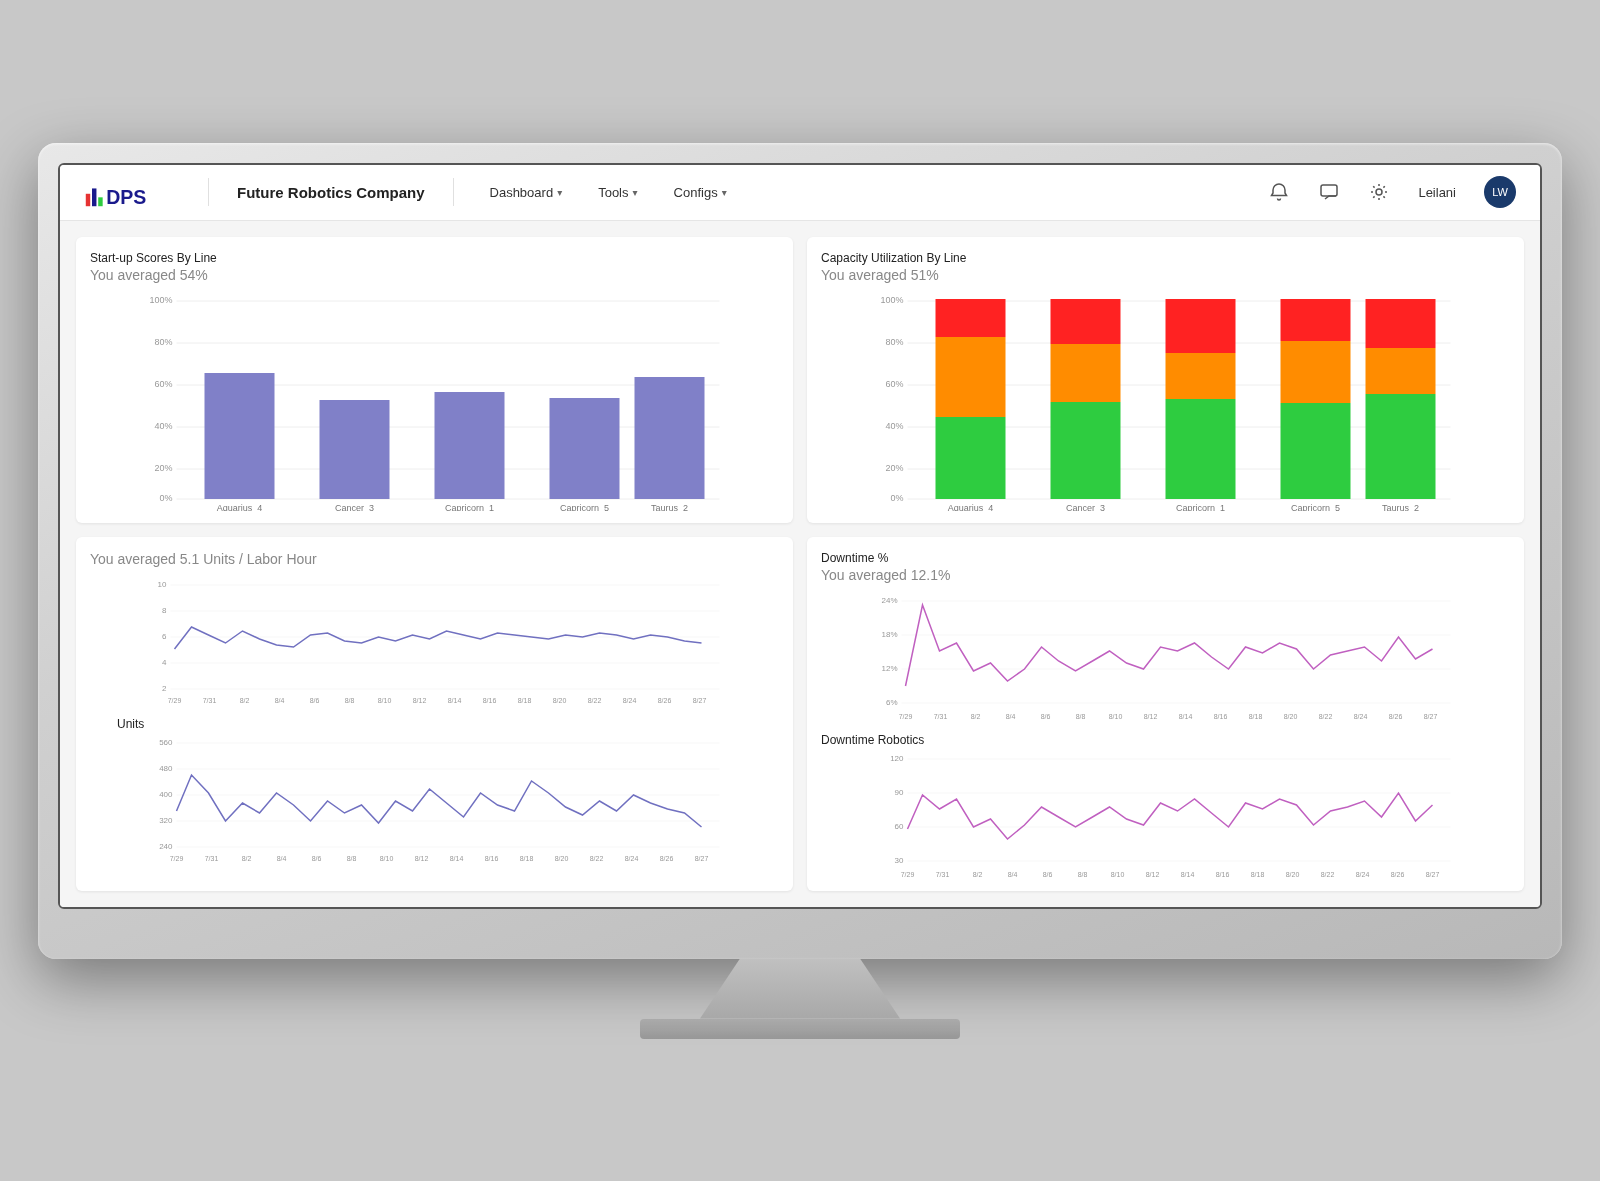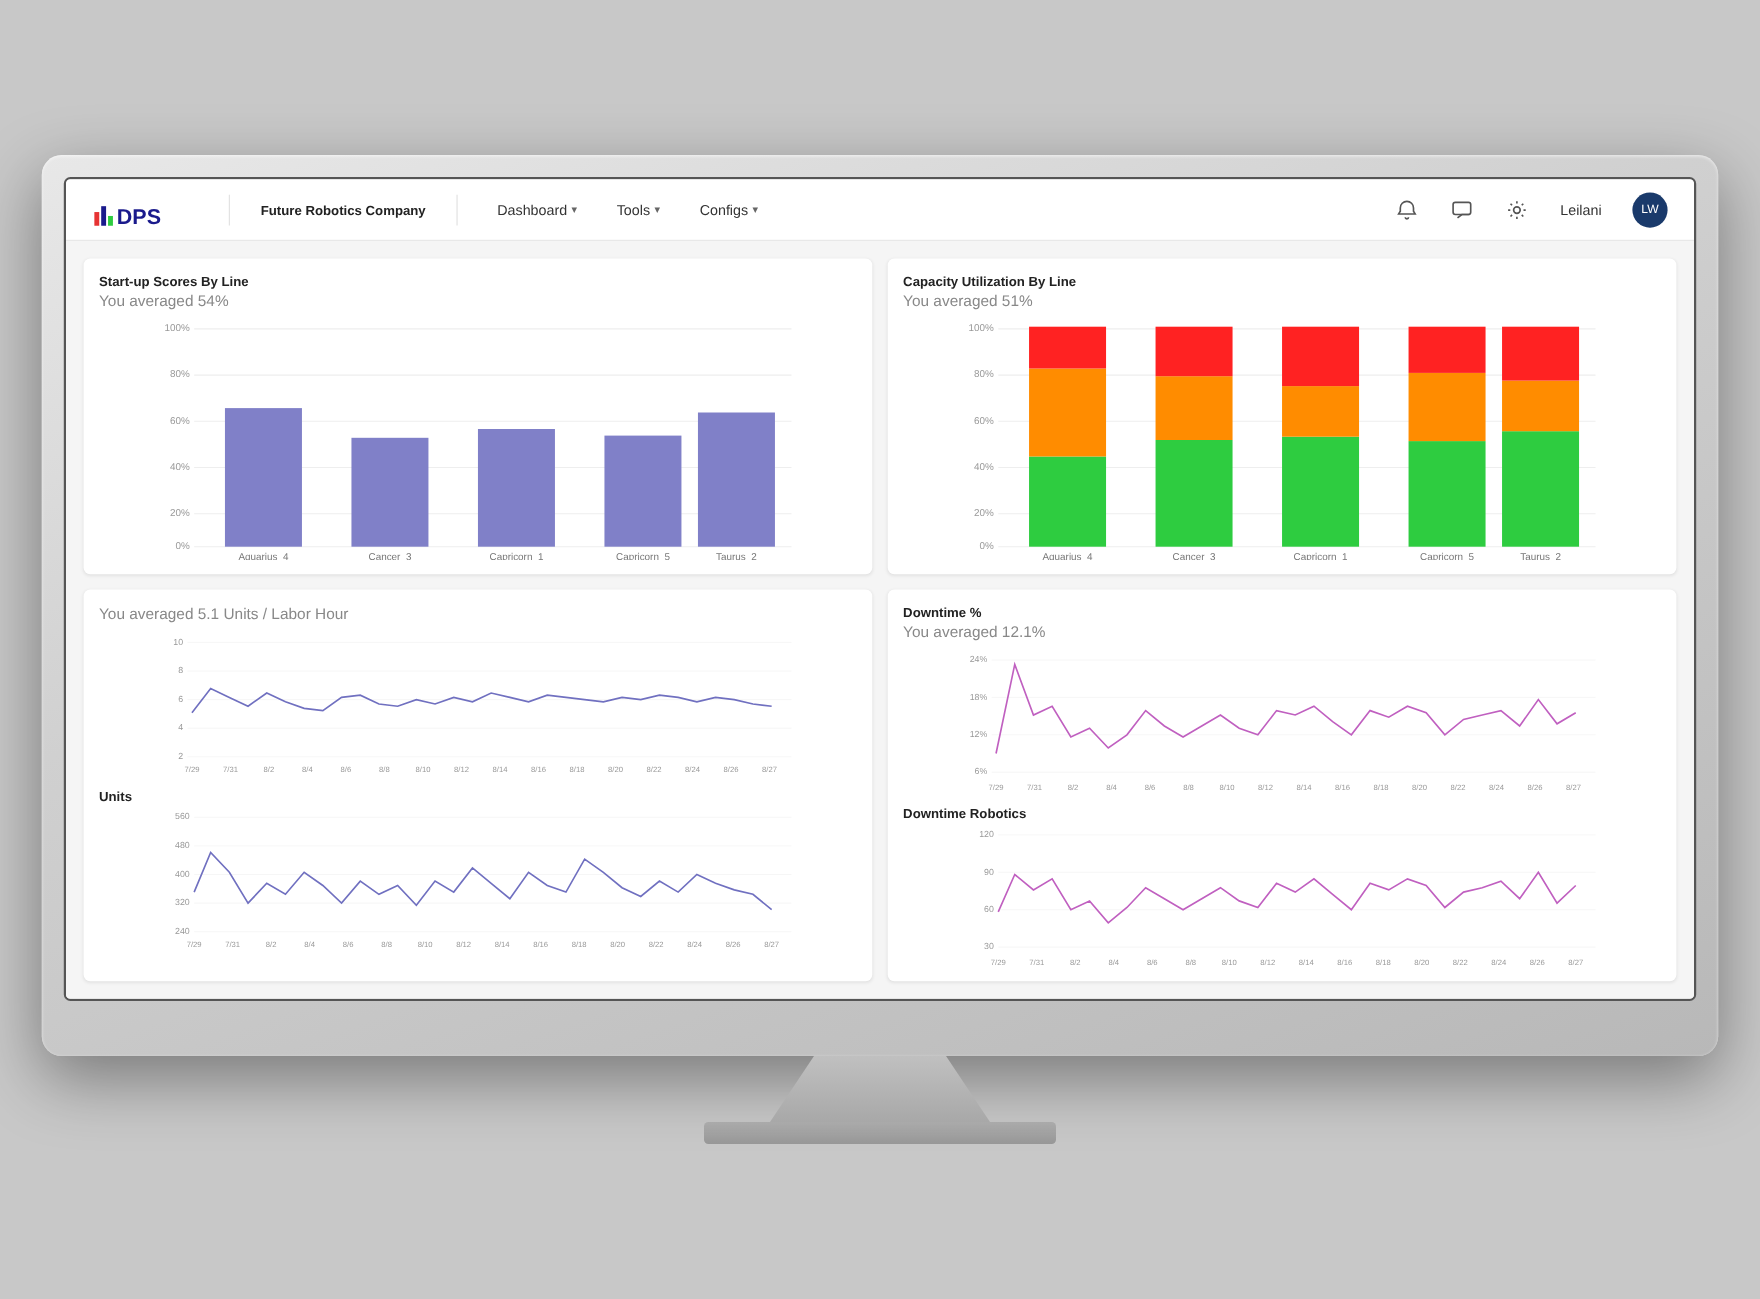--- a/index.html
+++ b/index.html
@@ -67,21 +67,21 @@
       gap: 8px;
       margin-right: 16px;
     }
 
     .logo-svg {
       width: 80px;
       height: 36px;
     }
 
     .company-name {
-      font-size: 12px;
+      font-size: 15px;
       font-weight: 600;
       color: #222;
       white-space: nowrap;
     }
 
     .nav-divider {
       width: 1px;
       height: 28px;
       background: #e0e0e0;
       margin: 0 8px;
@@ -155,21 +155,21 @@
 
     .chart-card {
       background: #fff;
       border-radius: 6px;
       padding: 14px 14px 8px 14px;
       box-shadow: 0 1px 3px rgba(0,0,0,0.08);
     }
 
     .chart-title {
       font-size: 12px;
-      font-weight: 700;
+      font-weight: 400;
       color: #222;
       margin-bottom: 2px;
     }
 
     .chart-subtitle {
       font-size: 14px;
       color: #888;
       margin-bottom: 8px;
     }
 
@@ -369,21 +369,21 @@
             <text x="345" y="128" font-size="7" fill="#999" text-anchor="middle">8/16</text>
             <text x="380" y="128" font-size="7" fill="#999" text-anchor="middle">8/18</text>
             <text x="415" y="128" font-size="7" fill="#999" text-anchor="middle">8/20</text>
             <text x="450" y="128" font-size="7" fill="#999" text-anchor="middle">8/22</text>
             <text x="485" y="128" font-size="7" fill="#999" text-anchor="middle">8/24</text>
             <text x="520" y="128" font-size="7" fill="#999" text-anchor="middle">8/26</text>
             <text x="555" y="128" font-size="7" fill="#999" text-anchor="middle">8/27</text>
           </svg>
 
           
-          <div class="chart-title" style="margin-top:8px;">Units</div>
+          <div class="chart-title" style="margin-top:8px;margin-left:27px;">Units</div>
           <svg width="100%" height="130" viewBox="0 0 580 130">
             <text x="28" y="12" font-size="8" fill="#999" text-anchor="end">560</text>
             <text x="28" y="38" font-size="8" fill="#999" text-anchor="end">480</text>
             <text x="28" y="64" font-size="8" fill="#999" text-anchor="end">400</text>
             <text x="28" y="90" font-size="8" fill="#999" text-anchor="end">320</text>
             <text x="28" y="116" font-size="8" fill="#999" text-anchor="end">240</text>
 
             <line x1="32" y1="10" x2="575" y2="10" stroke="#eee" stroke-width="0.5"></line>
             <line x1="32" y1="36" x2="575" y2="36" stroke="#eee" stroke-width="0.5"></line>
             <line x1="32" y1="62" x2="575" y2="62" stroke="#eee" stroke-width="0.5"></line>

